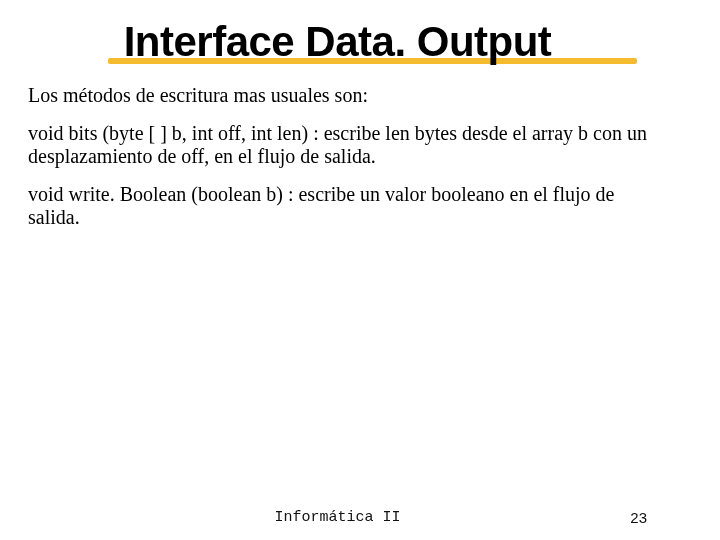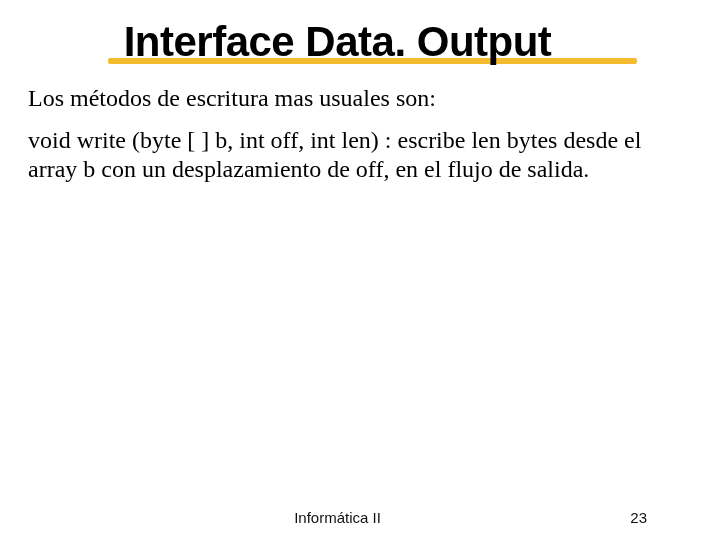--- a/index.html
+++ b/index.html
@@ -38,33 +38,33 @@
     position: absolute;
     left: 80px;
     right: 10px;
     bottom: 8px;
     height: 6px;
     background: #f5bb2f;
     border-radius: 2px;
     z-index: 1;
   }
   .body {
-    font-size: 24px;
+    font-size: 20px;
     line-height: 1.18;
   }
   .para {
     margin: 12px 0 14px 0;
   }
   .footer-center {
     position: absolute;
     bottom: 14px;
     left: 0;
     right: 0;
     text-align: center;
-    font-family: Liberation Sans, sans-serif;
+    font-family: Liberation Mono, monospace;
     font-size: 15px;
     color: #111;
   }
   .footer-right {
     position: absolute;
     bottom: 14px;
     right: 28px;
     font-family: Arial, Helvetica, sans-serif;
     font-size: 15px;
     color: #111;
@@ -76,19 +76,20 @@
 
 <div class="slide">
 
   <div class="title-wrap">
     <div class="underline-accent"></div>
     <div class="title">Interface Data. Output</div>
   </div>
 
   <div class="body">
     <div class="para">Los métodos de escritura mas usuales son:</div>
-    <div class="para">void write (byte [ ] b, int off, int len) : escribe len bytes desde el array b con un desplazamiento de off, en el flujo de salida.</div>
+    <div class="para">void bits (byte [ ] b, int off, int len) : escribe len bytes desde el array b con un desplazamiento de off, en el flujo de salida.</div>
+    <div class="para">void write. Boolean (boolean b) : escribe un valor booleano en el flujo de salida.</div>
   </div>
 
   <div class="footer-center">Informática II</div>
   <div class="footer-right">23</div>
 
 </div>
 
 </body></html>

